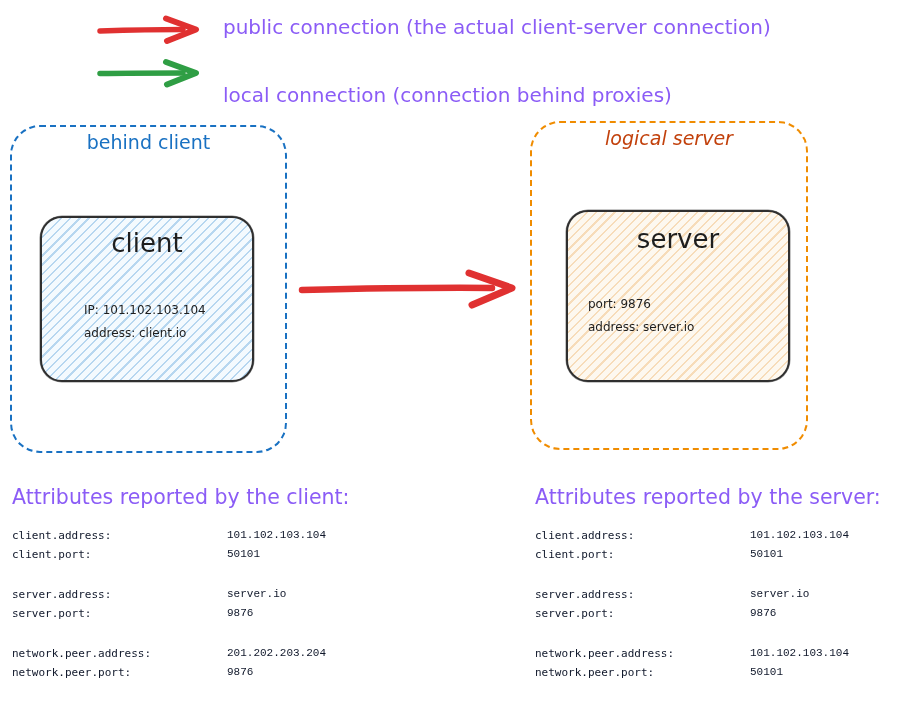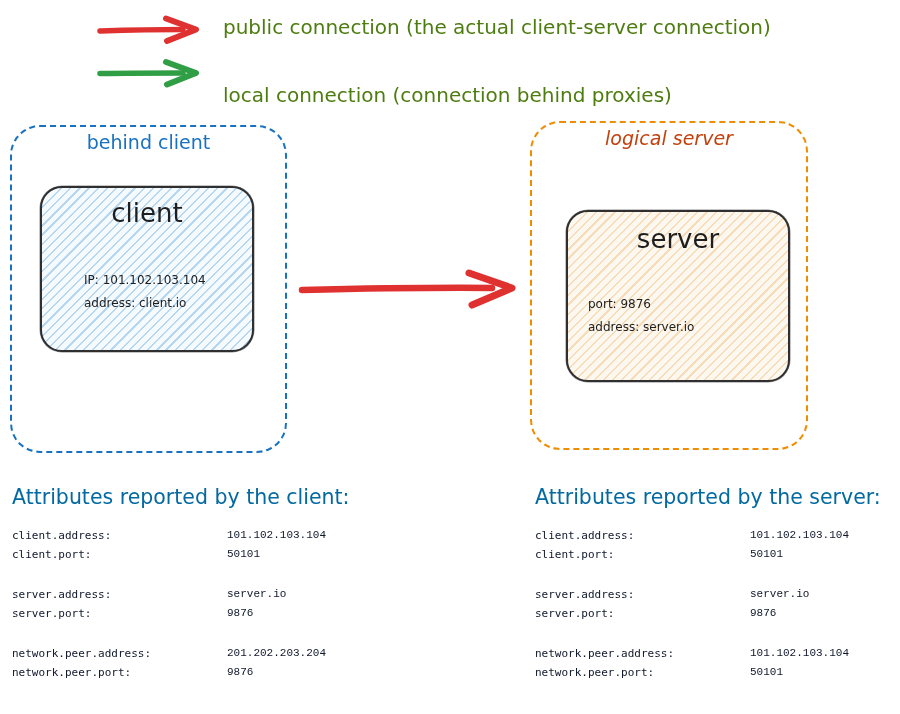--- a/index.html
+++ b/index.html
@@ -12,21 +12,21 @@
     font-family: "DejaVu Sans", sans-serif;
     color: #1e1e1e;
     overflow: hidden;
   }
   .abs { position: absolute; }
 
   
   .legend-label {
     font-size: 20px;
     line-height: 26px;
-    color: #4d7c0f;
+    color: #8b5cf6;
     white-space: nowrap;
   }
 
   
   .logical-box {
     border-radius: 30px;
     border: 2.5px dashed;
   }
   .logical-box.client { border-color: #1971c2; }
   .logical-box.server { border-color: #f08c00; }
@@ -76,21 +76,21 @@
     line-height: 22.5px;
     color: #1e1e1e;
     white-space: nowrap;
   }
 
   
   .attrs { width: 400px; }
   .attrs-heading {
     font-size: 20.5px;
     line-height: 26px;
-    color: #0369a1;
+    color: #8b5cf6;
     white-space: nowrap;
   }
   .attrs-rows { margin-top: 16px; }
   .attr-row {
     display: flex;
     font-family: "DejaVu Sans Mono", monospace;
     font-size: 11px;
     line-height: 19px;
     color: #0f172a;
     white-space: nowrap;
@@ -116,21 +116,21 @@
   <svg class="abs" style="left:97px; top:58px;" width="108" height="30" viewBox="0 0 108 30">
     <path class="stroke-green" d="M3 15.5 C 35 15, 60 15, 86 15" fill="none" stroke-width="5.5" stroke-linecap="round"></path>
     <path class="stroke-green" d="M69 4 L99 15 L70 26.5" fill="none" stroke-width="6" stroke-linecap="round" stroke-linejoin="round"></path>
   </svg>
   <div class="abs legend-label" style="left:223px; top:57px;margin-top:25px;">local connection (connection behind proxies)</div>
 
   <div class="abs logical-box client" style="left:10px; top:125px; width:277px; height:328px;">
     <div class="logical-label">behind client</div>
   </div>
 
-  <div class="abs node client-node" style="left:40px; top:186px; width:214px; height:166px;">
+  <div class="abs node client-node" style="left:40px; top:216px; width:214px; height:166px;">
     <div class="node-title" style="top:10px;">client</div>
     <div class="node-lines" style="left:42px; top:81px;">
       <div>IP: 101.102.103.104</div>
       <div>address: client.io</div>
     </div>
   </div>
 
   <svg class="abs" style="left:296px; top:267px;" width="222" height="44" viewBox="0 0 222 44">
     <path class="stroke-red" d="M6 23 C 70 21.5, 140 20.5, 196 21" fill="none" stroke-width="6.5" stroke-linecap="round"></path>
     <path class="stroke-red" d="M173 6 L216 21 L176 38" fill="none" stroke-width="7" stroke-linecap="round" stroke-linejoin="round"></path>

